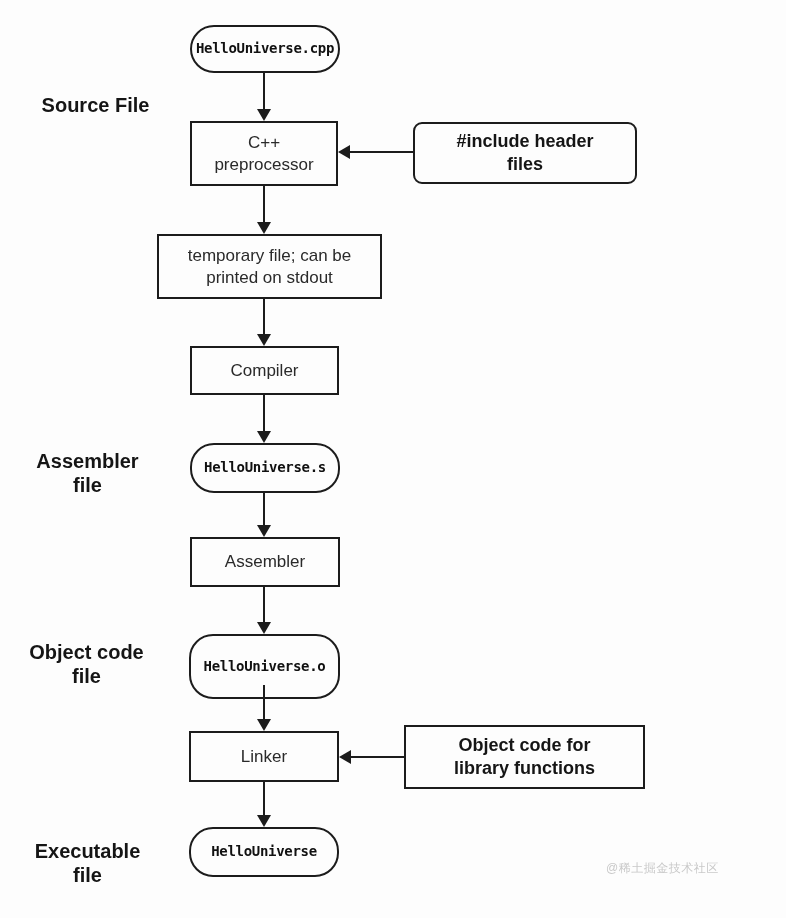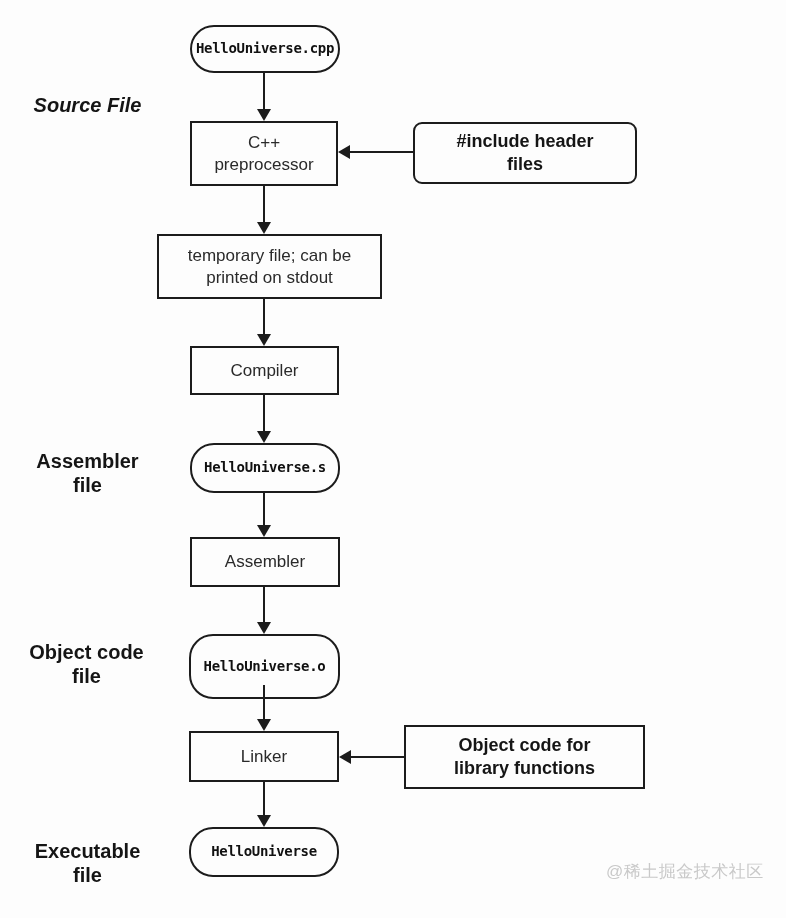--- a/index.html
+++ b/index.html
@@ -104,31 +104,31 @@
     height: 0;
     border-top: 7px solid transparent;
     border-bottom: 7px solid transparent;
     border-right: 12px solid #1c1c1c;
   }
   .watermark {
     position: absolute;
     left: 606px;
     top: 860px;
     width: 170px;
-    font-size: 17px;
+    font-size: 12px;
     color: #c9c9c9;
     letter-spacing: 0.5px;
   }
 </style>
 </head>
 <body>
 
 <div class="stage">
 
-  <div class="side-label" style="left:20px; top:93px; width:135px;font-style:italic;">Source File</div>
+  <div class="side-label" style="left:28px; top:93px; width:135px;">Source File</div>
   <div class="side-label" style="left:20px; top:449px; width:135px;">Assembler
 file</div>
   <div class="side-label" style="left:14px; top:640px; width:145px;">Object code
 file</div>
   <div class="side-label" style="left:20px; top:839px; width:135px;">Executable
 file</div>
 
   <div class="box mono" style="left:190px; top:25px; width:150px; height:48px;">HelloUniverse.cpp</div>
 
   <div class="box plain" style="left:190px; top:121px; width:148px; height:65px;">C++

